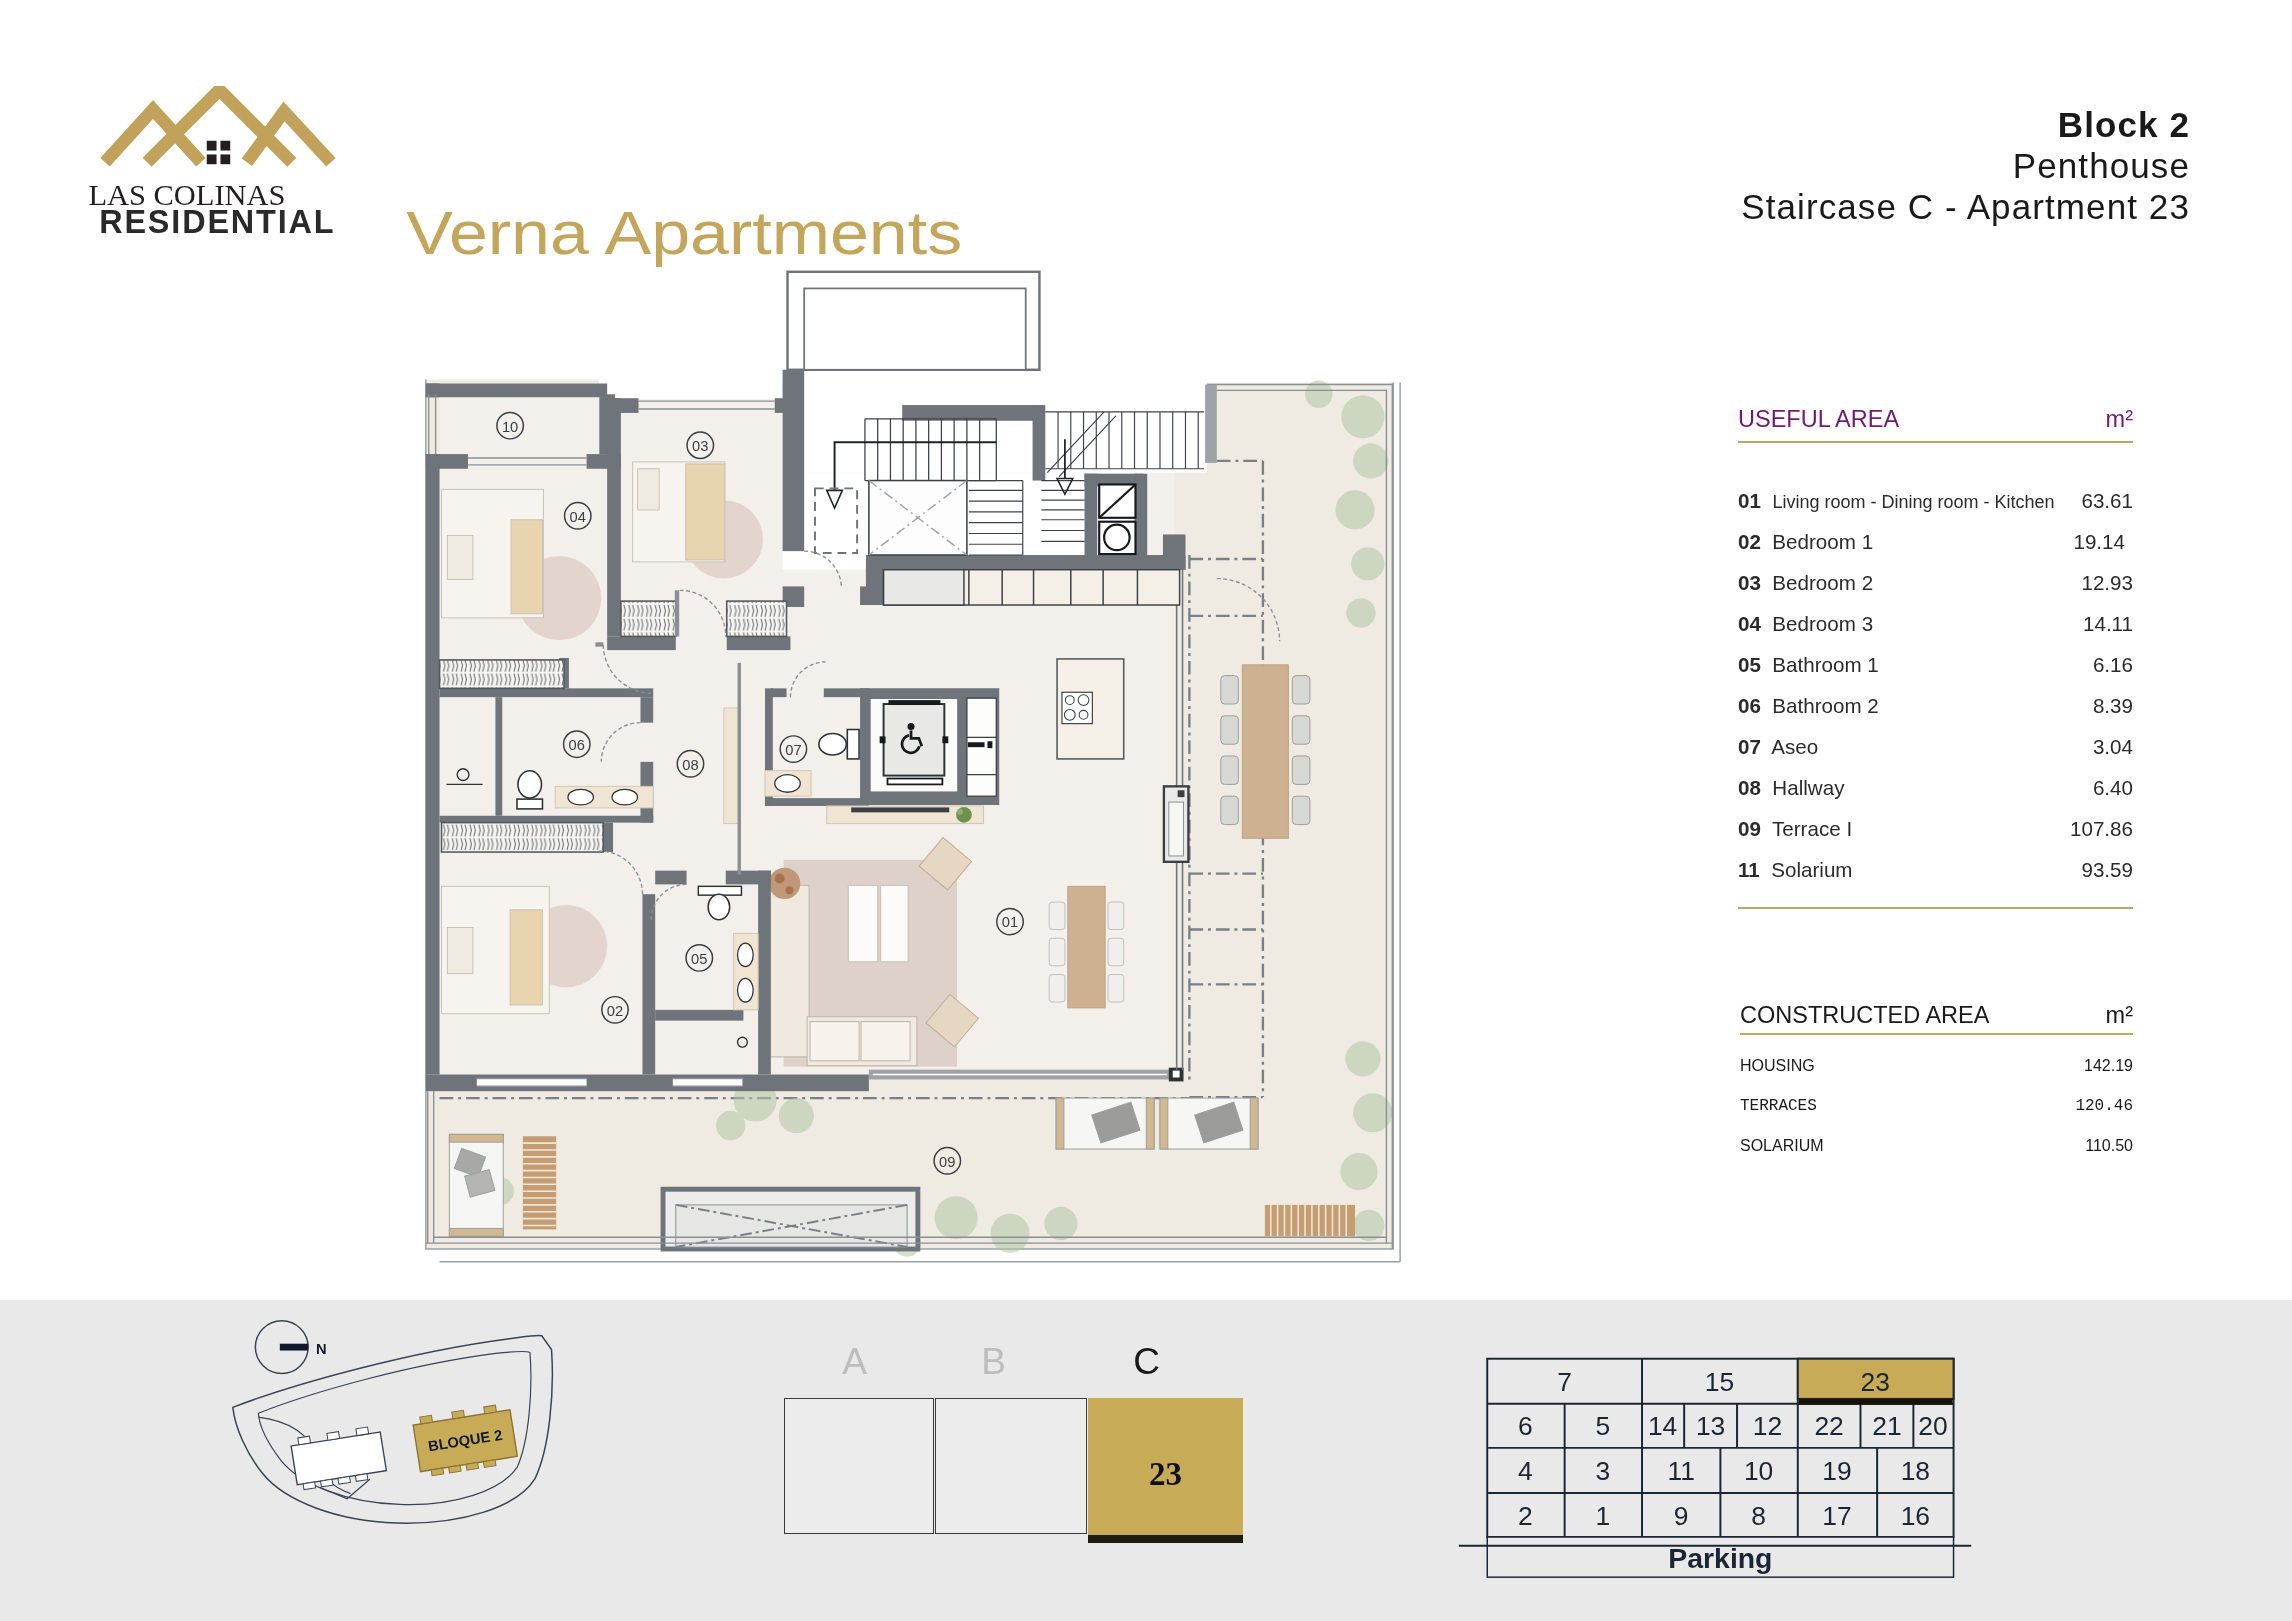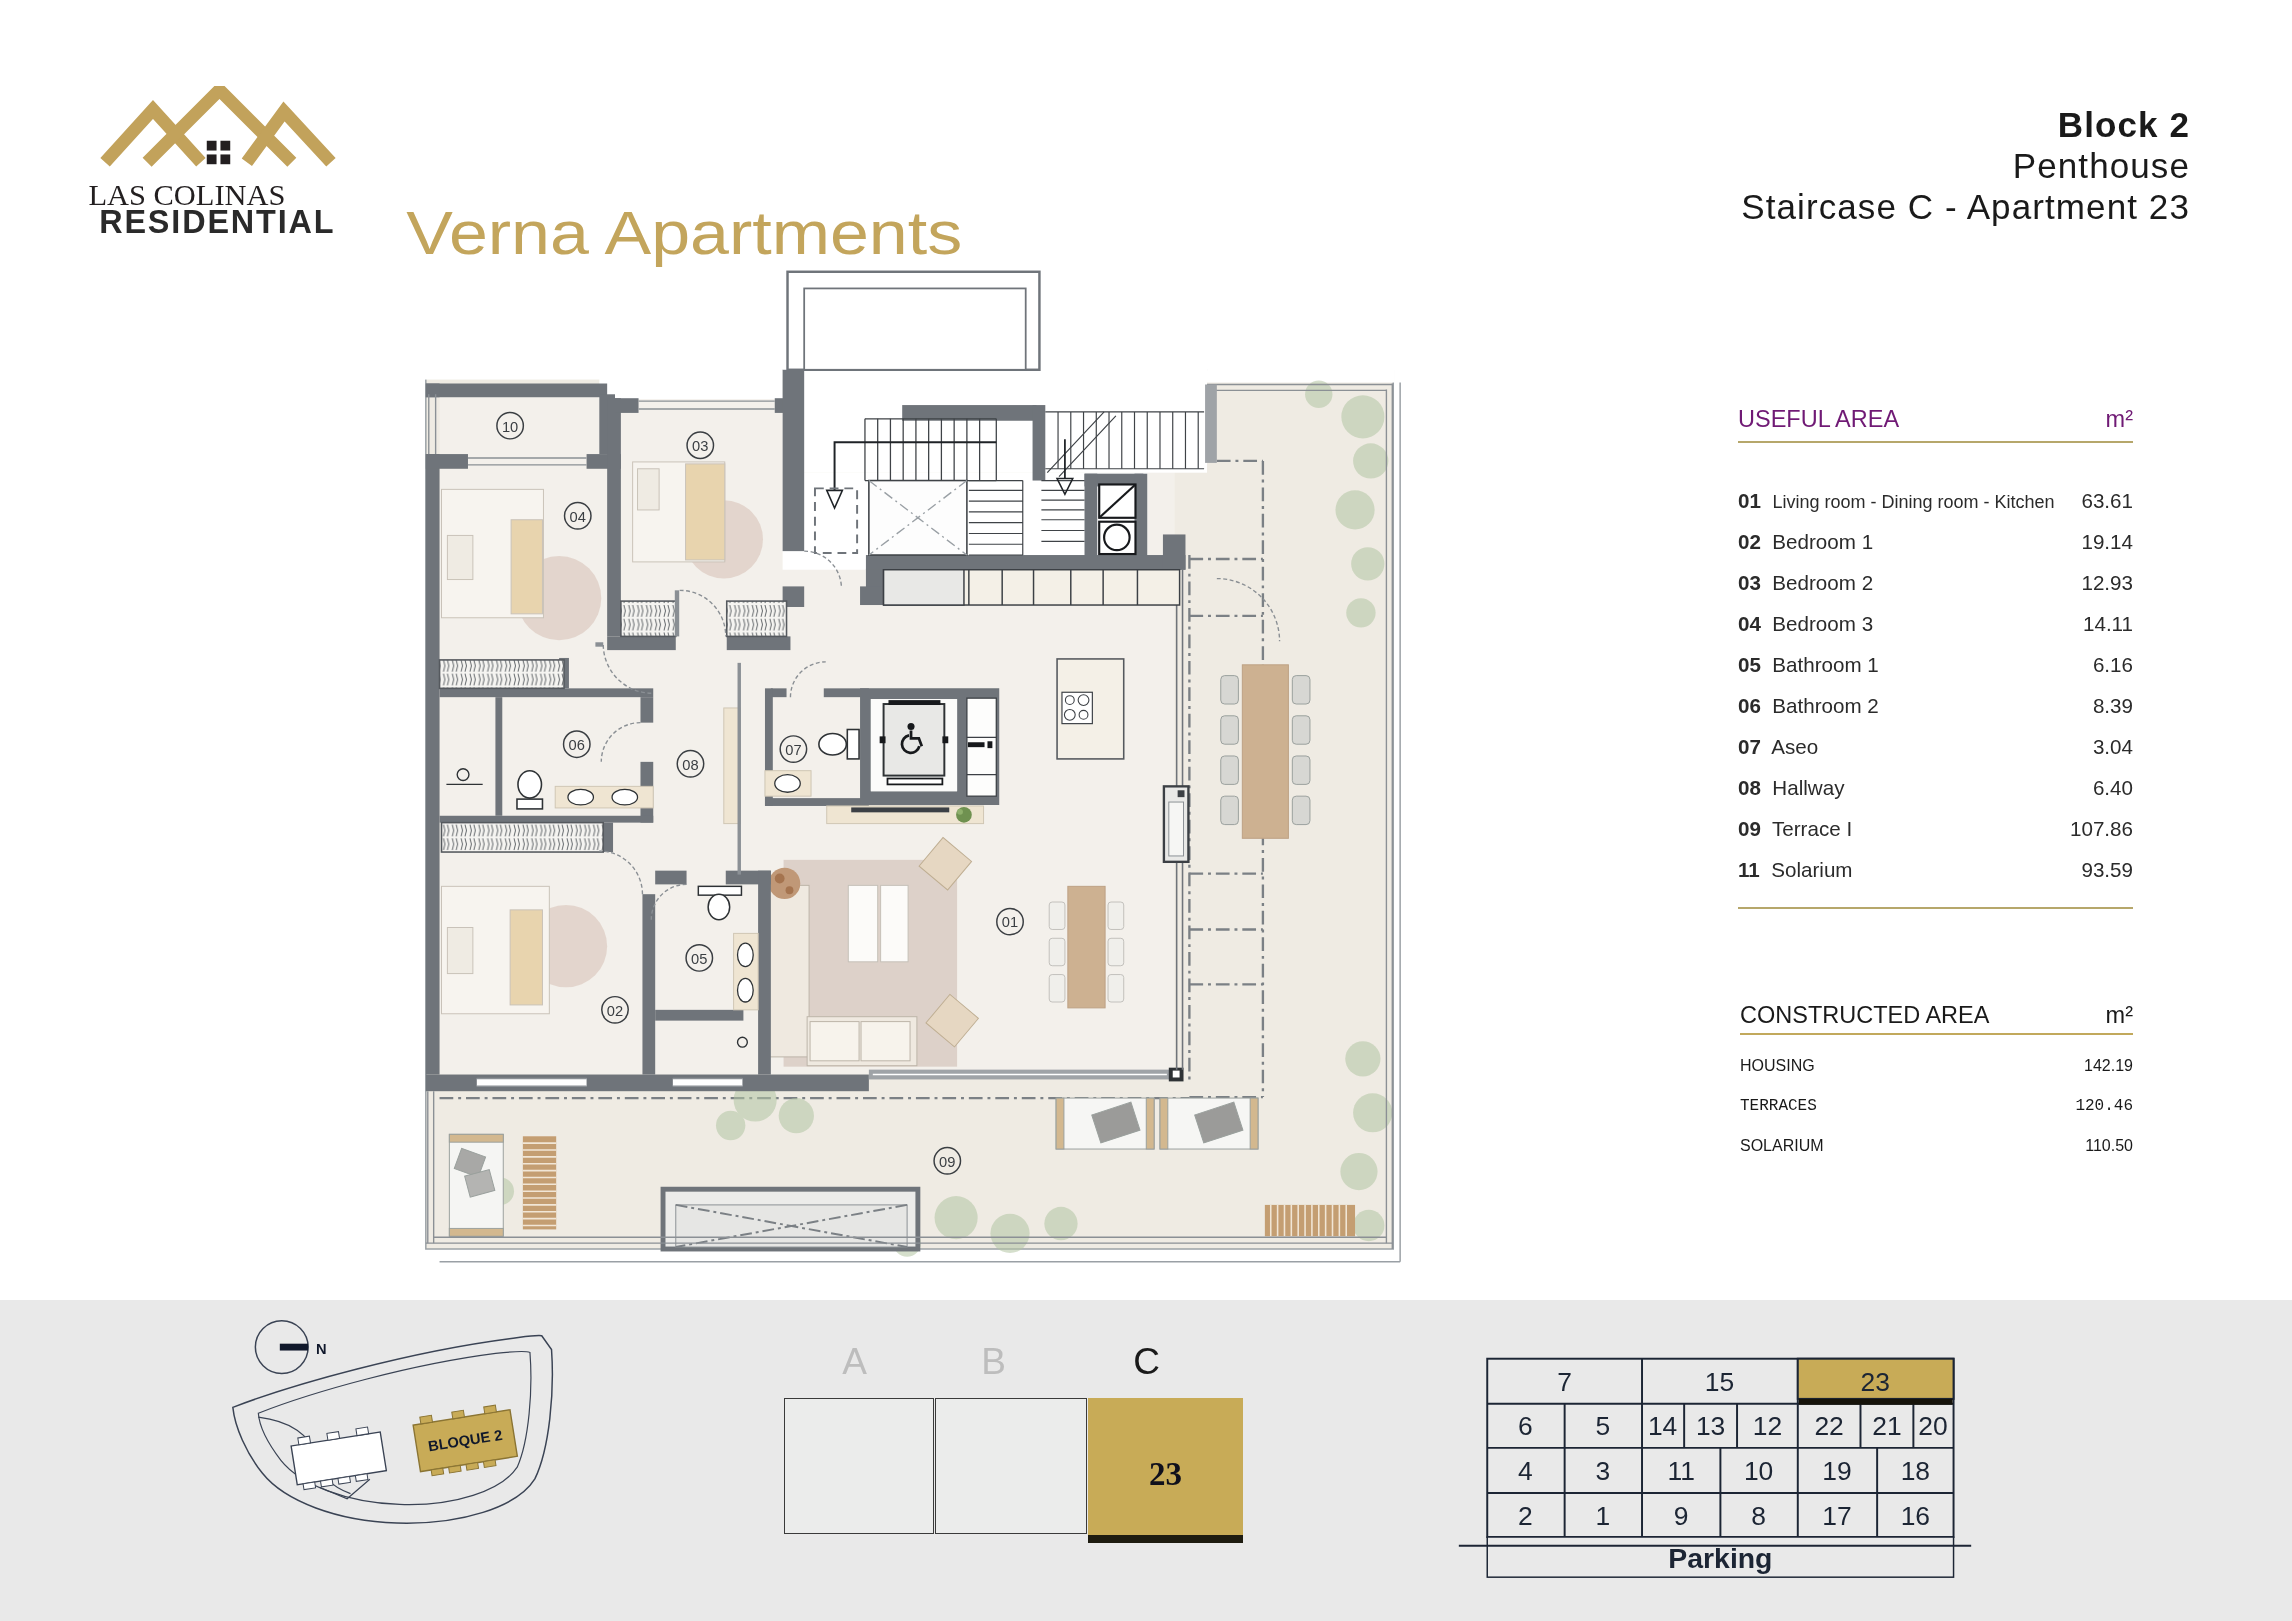--- a/index.html
+++ b/index.html
@@ -46,21 +46,21 @@
     <span style="letter-spacing:0px;">USEFUL AREA</span>
     <span style="position:absolute;right:0;top:0;">m²</span>
   </div>
 
   <div style="height:2px;background:#b6a76b;margin-top:0px;"></div>
   <div style="height:11.8px;"></div>
 </div>
 
 <div class="abs" style="left:1738px;top:461px;width:395px;font-size:20.6px;color:#2b2b2b;margin-top:28px;">
   <div style="position:relative;height:41px;"><b>01</b>&nbsp; <span style="font-size:18px;">Living room - Dining room - Kitchen</span><span style="position:absolute;right:0;">63.61</span></div>
-  <div style="position:relative;height:41px;"><b>02</b>&nbsp; Bedroom 1<span style="position:absolute;right:0;">19.14</span></div>
+  <div style="position:relative;height:41px;"><b>02</b>&nbsp; Bedroom 1<span style="position:absolute;right:8px;">19.14</span></div>
   <div style="position:relative;height:41px;"><b>03</b>&nbsp; Bedroom 2<span style="position:absolute;right:0;">12.93</span></div>
   <div style="position:relative;height:41px;"><b>04</b>&nbsp; Bedroom 3<span style="position:absolute;right:0;">14.11</span></div>
   <div style="position:relative;height:41px;"><b>05</b>&nbsp; Bathroom 1<span style="position:absolute;right:0;">6.16</span></div>
   <div style="position:relative;height:41px;"><b>06</b>&nbsp; Bathroom 2<span style="position:absolute;right:0;">8.39</span></div>
   <div style="position:relative;height:41px;"><b>07</b>&nbsp; Aseo<span style="position:absolute;right:0;">3.04</span></div>
   <div style="position:relative;height:41px;"><b>08</b>&nbsp; Hallway<span style="position:absolute;right:0;">6.40</span></div>
   <div style="position:relative;height:41px;"><b>09</b>&nbsp; Terrace I<span style="position:absolute;right:0;">107.86</span></div>
   <div style="position:relative;height:41px;"><b>11</b>&nbsp; Solarium<span style="position:absolute;right:0;">93.59</span></div>
 </div>
 

